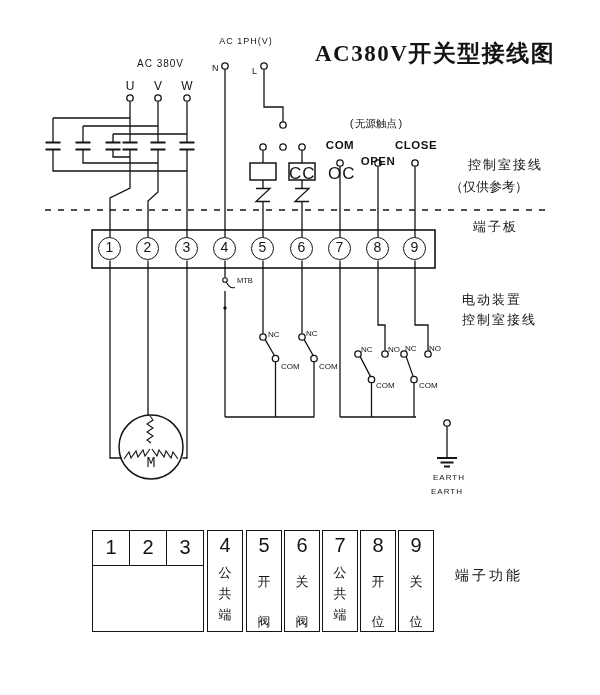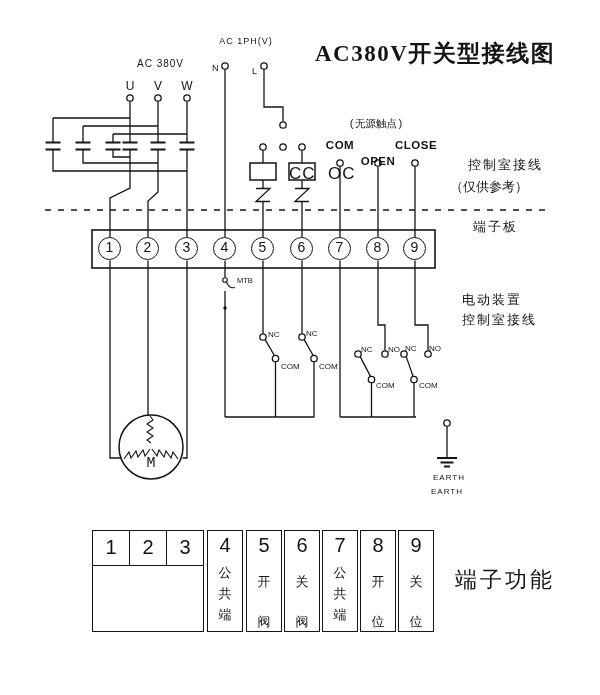--- a/index.html
+++ b/index.html
@@ -25,21 +25,21 @@
   .tbl-left .row .c.mid{border-left:1.7px solid #141414;border-right:1.7px solid #141414;}
   .tbl-left .merged{height:64px;display:flex;align-items:center;justify-content:center;
                     font-size:14px;letter-spacing:2px;font-family:"Liberation Serif",serif;}
   .tbl-cell{position:absolute;top:530px;width:36px;height:102px;border:1.7px solid #141414;
             box-sizing:border-box;background:#fff;text-align:center;}
   .tbl-cell .num{font-size:20px;line-height:28px;height:28px;}
   .tbl-cell .fn{width:15px;margin:3px auto 0;font-size:13px;word-break:break-all;
                 font-family:"Liberation Serif",serif;}
   .fn3{line-height:21px;}
   .fn2{line-height:40px;}
-  .caption{font-size:22px;letter-spacing:3px;font-family:"Liberation Serif",serif;}
+  .caption{font-size:14px;letter-spacing:3px;font-family:"Liberation Serif",serif;}
 </style>
 </head>
 <body>
 
 <div class="stage">
 
   <svg class="wires" width="600" height="695" viewBox="0 0 600 695">
     <g stroke="#141414" fill="none" stroke-width="1.3">
 
       <g>

